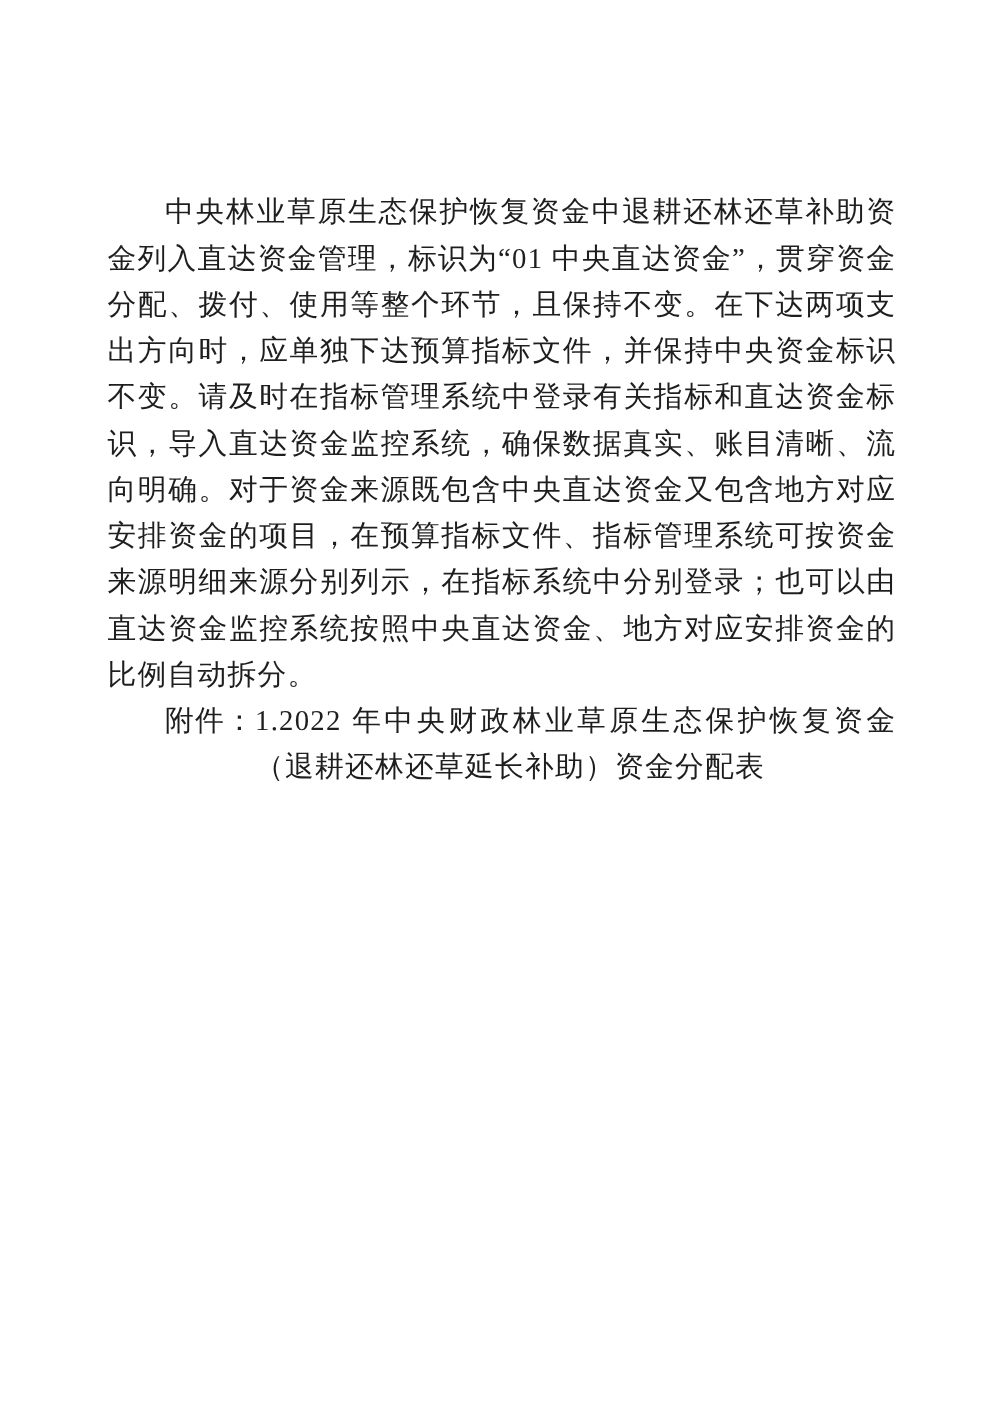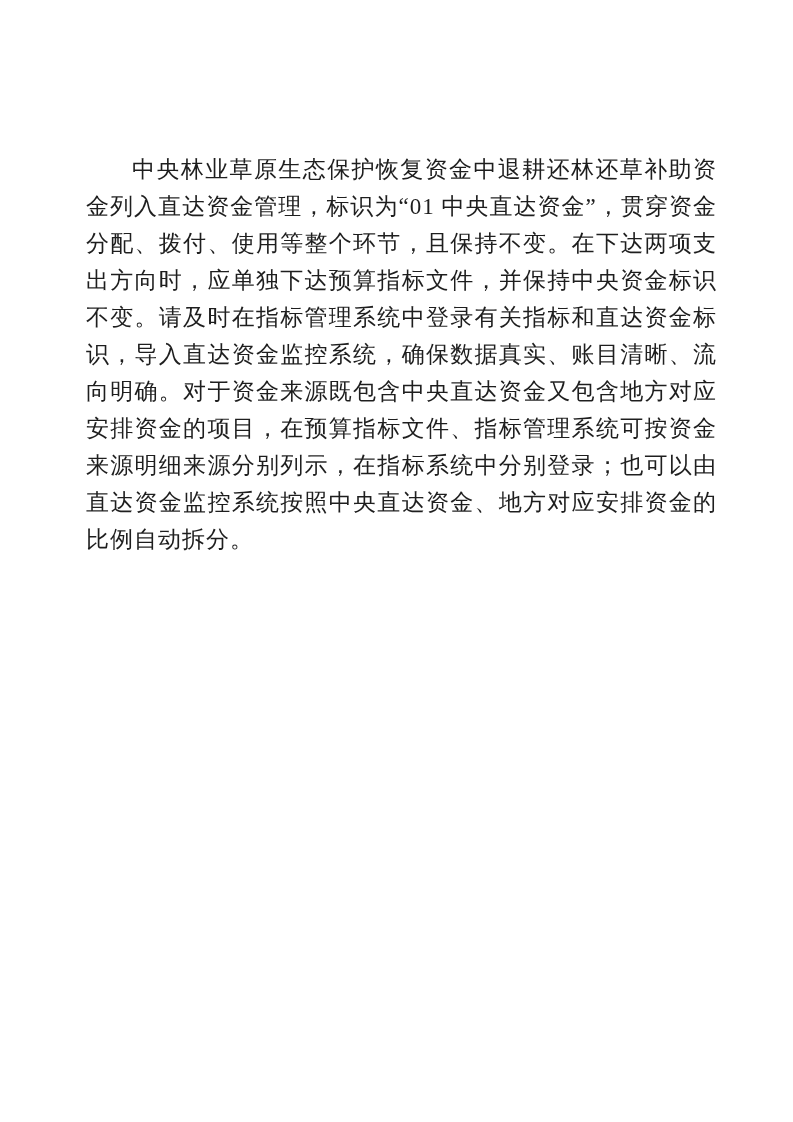--- a/index.html
+++ b/index.html
@@ -47,14 +47,18 @@
     text-align: justify;
     text-justify: inter-character;
   }
 </style>
 </head>
 <body>
 
 <div class="page">
   <div class="text-body">
     <p class="para">中央林业草原生态保护恢复资金中退耕还林还草补助资金列入直达资金管理，标识为“01 中央直达资金”，贯穿资金分配、拨付、使用等整个环节，且保持不变。在下达两项支出方向时，应单独下达预算指标文件，并保持中央资金标识不变。请及时在指标管理系统中登录有关指标和直达资金标识，导入直达资金监控系统，确保数据真实、账目清晰、流向明确。对于资金来源既包含中央直达资金又包含地方对应安排资金的项目，在预算指标文件、指标管理系统可按资金来源明细来源分别列示，在指标系统中分别登录；也可以由直达资金监控系统按照中央直达资金、地方对应安排资金的比例自动拆分。</p>
+    <div class="attachment-row">
+      <span class="att-label">附件：</span>
+      <span class="att-item">1.2022 年中央财政林业草原生态保护恢复资金（退耕还林还草延长补助）资金分配表</span>
+    </div>
   </div>
 </div>
 
 </body></html>

